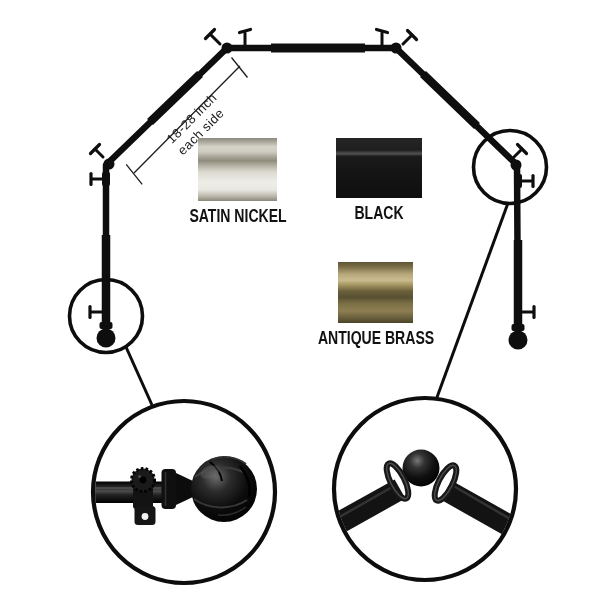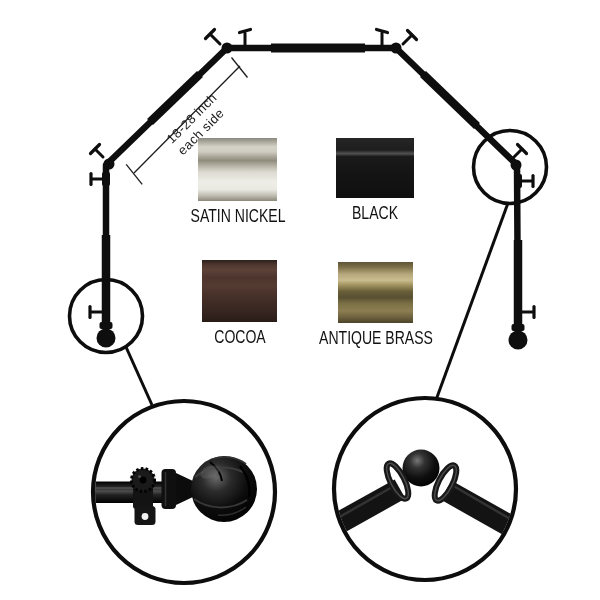--- a/index.html
+++ b/index.html
@@ -3,24 +3,24 @@
 <meta charset="utf-8">
 <style>
   html,body{margin:0;padding:0;background:#fff;}
   .stage{position:relative;width:600px;height:600px;background:#fff;overflow:hidden;
          font-family:"Liberation Sans", sans-serif;}
   .stage svg{position:absolute;left:0;top:0;}
   .dim-text{font-family:"Liberation Sans", sans-serif;font-size:13px;fill:#1c1c1c;letter-spacing:0.4px;}
   .swatch-cell{position:absolute;}
   .swatch{position:absolute;left:0;top:0;width:100%;height:100%;}
   .flabel{position:absolute;top:calc(100% + 5px);left:50%;transform:translateX(-50%);
-          white-space:nowrap;font-weight:400;font-size:18px;color:#121212;}
+          white-space:nowrap;font-weight:700;font-size:18px;color:#121212;}
   .flabel span{display:inline-block;transform:scaleX(0.78);transform-origin:center;letter-spacing:0px;}
   .cell-satin{left:198px;top:138px;width:79px;height:63px;}
-  .cell-black{left:336px;top:138px;width:78px;height:60px;}
+  .cell-black{left:336px;top:138px;width:86px;height:60px;}
   .cell-cocoa{left:202px;top:260px;width:75px;height:62px;}
   .cell-brass{left:338px;top:262px;width:75px;height:61px;text-align:right;}
 </style>
 </head>
 <body>
 
 <div class="stage">
 
   <svg width="600" height="600" viewBox="0 0 600 600">
     <defs>
@@ -159,22 +159,18 @@
   </svg>
 
   <div class="swatch-cell cell-satin">
     <div class="swatch" style="background: linear-gradient(rgb(139, 136, 126) 0%, rgb(170, 167, 156) 6%, rgb(213, 210, 200) 14%, rgb(207, 204, 193) 22%, rgb(168, 164, 150) 30%, rgb(144, 140, 125) 36%, rgb(181, 177, 164) 44%, rgb(220, 218, 209) 54%, rgb(238, 237, 231) 70%, rgb(233, 232, 225) 82%, rgb(189, 186, 174) 92%, rgb(139, 136, 121) 100%);"></div>
     <div class="flabel"><span>SATIN NICKEL</span></div>
   </div>
   <div class="swatch-cell cell-black">
     <div class="swatch" style="background: linear-gradient(rgb(38, 38, 38) 0%, rgb(30, 30, 30) 20%, rgb(81, 81, 81) 26%, rgb(26, 26, 26) 31%, rgb(20, 20, 20) 60%, rgb(15, 15, 15) 100%);"></div>
     <div class="flabel"><span>BLACK</span></div>
   </div>
-  <div class="swatch-cell cell-cocoa">
-    <div class="swatch" style="background: linear-gradient(rgb(44, 31, 27) 0%, rgb(79, 56, 48) 8%, rgb(93, 66, 56) 16%, rgb(77, 53, 45) 28%, rgb(84, 59, 50) 42%, rgb(73, 50, 42) 55%, rgb(63, 43, 36) 70%, rgb(53, 36, 32) 85%, rgb(41, 28, 23) 100%);"></div>
-    <div class="flabel"><span>COCOA</span></div>
-  </div>
   <div class="swatch-cell cell-brass">
     <div class="swatch" style="background: linear-gradient(rgb(94, 84, 54) 0%, rgb(123, 110, 70) 8%, rgb(182, 168, 124) 20%, rgb(201, 188, 142) 30%, rgb(161, 146, 95) 38%, rgb(106, 95, 58) 48%, rgb(88, 80, 49) 58%, rgb(123, 111, 69) 68%, rgb(141, 127, 82) 80%, rgb(111, 99, 64) 90%, rgb(76, 68, 41) 100%);"></div>
     <div class="flabel"><span>ANTIQUE BRASS</span></div>
   </div>
 
 </div>
 
 </body></html>

